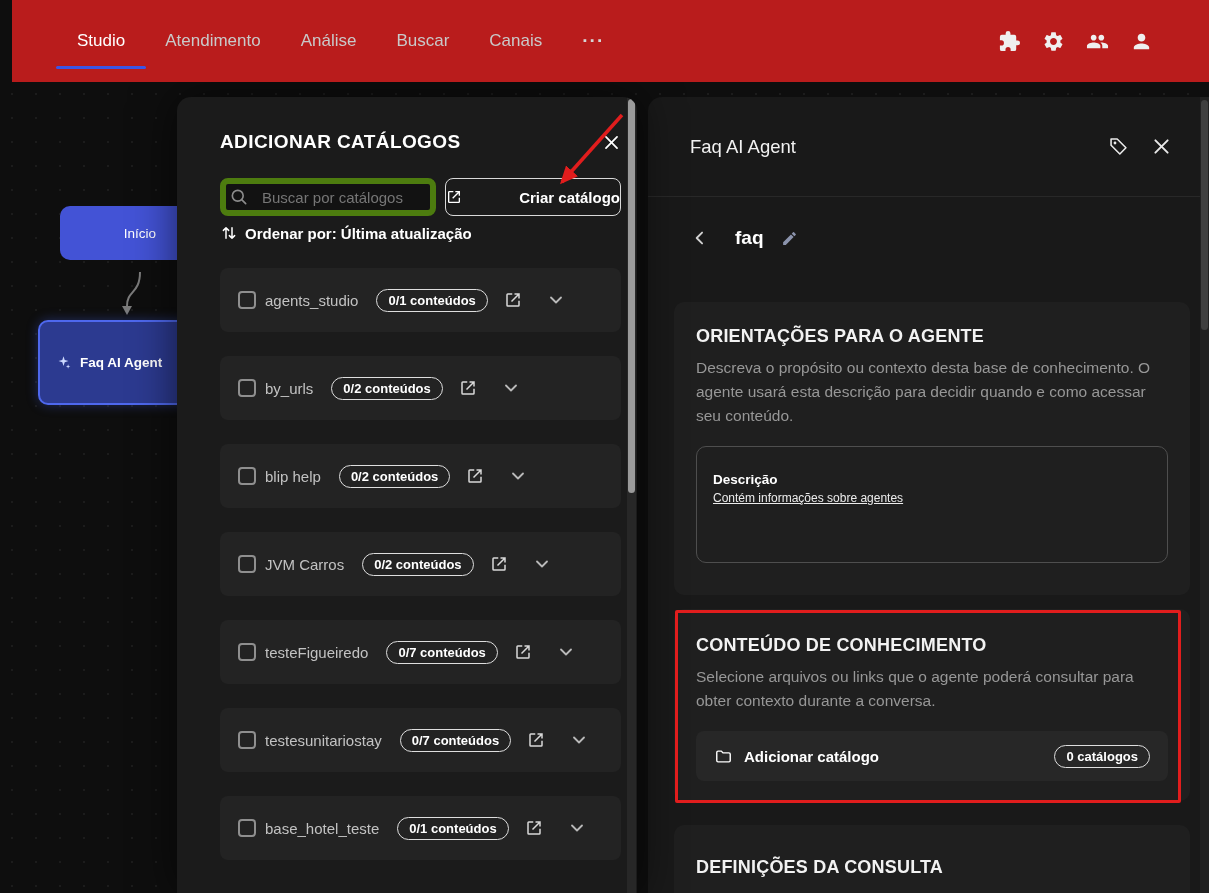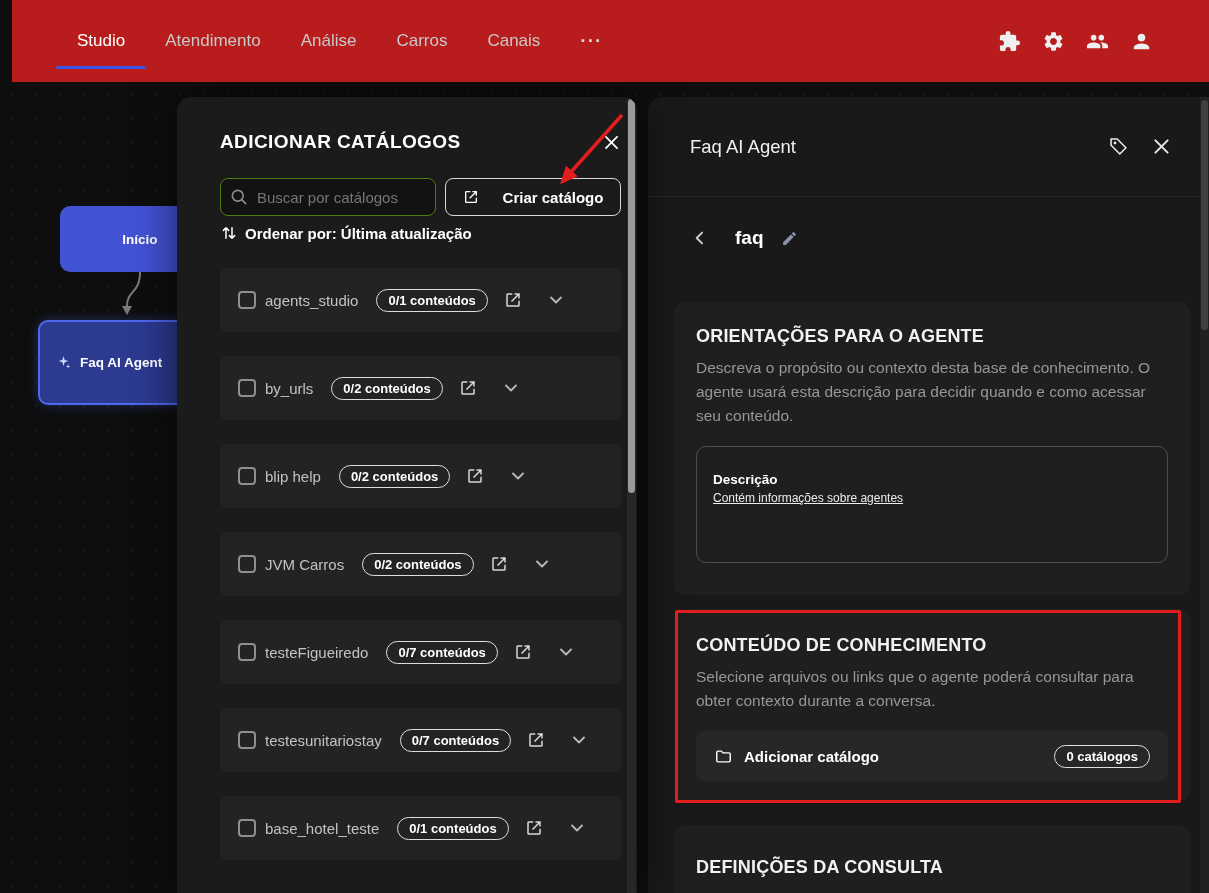--- a/index.html
+++ b/index.html
@@ -19,49 +19,49 @@
     height:3px; border-radius:2px; background:#3b55e6; }
   .tab.more { font-size:19px; font-weight:bold; letter-spacing:1px; color:#d6d6d6; }
   .nav-icons { margin-left:auto; display:flex; align-items:center; gap:21px; }
   .nav-icons .nico { width:23px; height:23px; display:inline-flex; cursor:pointer; }
   .nav-icons svg { width:100%; height:100%; fill:#efefef; }
 
   
   .canvas { position:absolute; left:0; top:82px; right:0; bottom:0;
     background-image:radial-gradient(circle,#1c1c1c 1.2px,transparent 1.4px);
     background-size:24px 24px; }
-  .node-inicio { position:absolute; left:60px; top:206px; width:160px; height:66px;
+  .node-inicio { position:absolute; left:60px; top:206px; width:160px; height:54px;
     background:#4353d6; border-radius:10px; display:flex; align-items:center; justify-content:center;
-    color:#fff; font-size:13.5px; z-index:2; cursor:pointer;font-weight:bold; }
+    color:#fff; font-size:13.5px; z-index:2; cursor:pointer; }
   .connector { position:absolute; left:115px; top:268px; z-index:1; }
   .node-faq { position:absolute; left:38px; top:320px; width:182px; height:85px;
     background:#2c3a90; border:2px solid #4e68ee; border-radius:10px;
     display:flex; align-items:center; padding-left:15px; gap:8px;
     color:#fff; font-weight:bold; font-size:13.5px; z-index:2; cursor:pointer;
     box-shadow:0 0 12px rgba(70,100,240,.35); }
   .node-faq .sparkle { width:17px; height:17px; flex:none; }
 
   
   .catalog-panel { position:absolute; left:177px; top:97px; width:460px; height:796px;
     background:#1b1b1b; border-radius:14px 14px 0 0; z-index:10; overflow:hidden;
     box-shadow:0 0 45px rgba(0,0,0,.6); padding:34px 0 0 43px; }
   .cp-header { width:401px; display:flex; align-items:center; justify-content:space-between; }
   .cp-header h2 { font-size:19px; font-weight:700; letter-spacing:.4px; color:#fff; }
   .icon-btn { background:none; border:none; cursor:pointer; display:inline-flex; padding:0; }
   .cp-header .icon-btn svg { width:19px; height:19px; }
   .cp-search-row { width:401px; margin-top:25px; display:flex; gap:9px; }
   .search-box { position:relative; width:216px; height:38px; }
-  .search-box input { width:100%; height:100%; background:#121212; border:1px solid #4d7c0f;
+  .search-box input { width:100%; height:100%; background:#121212; border:6px solid #4d7c0f;
     border-radius:8px; color:#e6e6e6; font-size:15px; padding:0 10px 0 36px; outline:none;
     font-family:inherit; }
   .search-box input::placeholder { color:#767676; }
   .search-box .sicon { position:absolute; left:9px; top:9px; width:20px; height:20px; pointer-events:none; }
   .create-btn { flex:1; height:38px; background:transparent; border:1.4px solid #d9d9d9;
     border-radius:8px; color:#fff; font-weight:700; font-size:15px; display:flex;
-    align-items:center; justify-content:center; gap:24px; cursor:pointer; font-family:inherit; }
+    align-items:center; justify-content:space-between; gap:24px; cursor:pointer; font-family:inherit; }
   .create-btn svg { width:16px; height:16px; fill:#fff; }
   .cp-sort { margin-top:8px; display:flex; align-items:center; gap:7px; color:#fff;
     font-weight:700; font-size:15px; cursor:pointer; }
   .cp-sort svg { width:18px; height:18px; }
   .cp-list { margin-top:26px; width:401px; }
   .cat-item { height:64px; background:#232323; border-radius:8px; margin-bottom:24px;
     display:flex; align-items:center; padding:0 16px 0 18px; }
   .checkbox { width:18px; height:18px; border:2px solid #8f8f8f; border-radius:4px;
     flex:none; cursor:pointer; background:transparent; }
   .cat-name { margin-left:9px; color:#c2c2c2; font-size:15px; white-space:nowrap; }
@@ -117,21 +117,21 @@
 </head>
 <body>
 
 <div class="page">
 
   <nav class="topbar">
     <div class="tabs">
       <div class="tab active">Studio</div>
       <div class="tab">Atendimento</div>
       <div class="tab">Análise</div>
-      <div class="tab">Carros</div>
+      <div class="tab">Buscar</div>
       <div class="tab">Canais</div>
       <div class="tab more">···</div>
     </div>
     <div class="nav-icons">
       <span class="nico">
         <svg viewBox="0 0 24 24">
             <path d="M20.5 11H19V7a2 2 0 0 0-2-2h-4V3.5a2.5 2.5 0 0 0-5 0V5H4a2 2 0 0 0-2 2v3.8h1.5a2.7 2.7 0 1 1 0 5.4H2V20a2 2 0 0 0 2 2h3.8v-1.5a2.7 2.7 0 1 1 5.4 0V22H17a2 2 0 0 0 2-2v-4h1.5a2.5 2.5 0 0 0 0-5z"></path>
           </svg>
       </span>
       <span class="nico">

